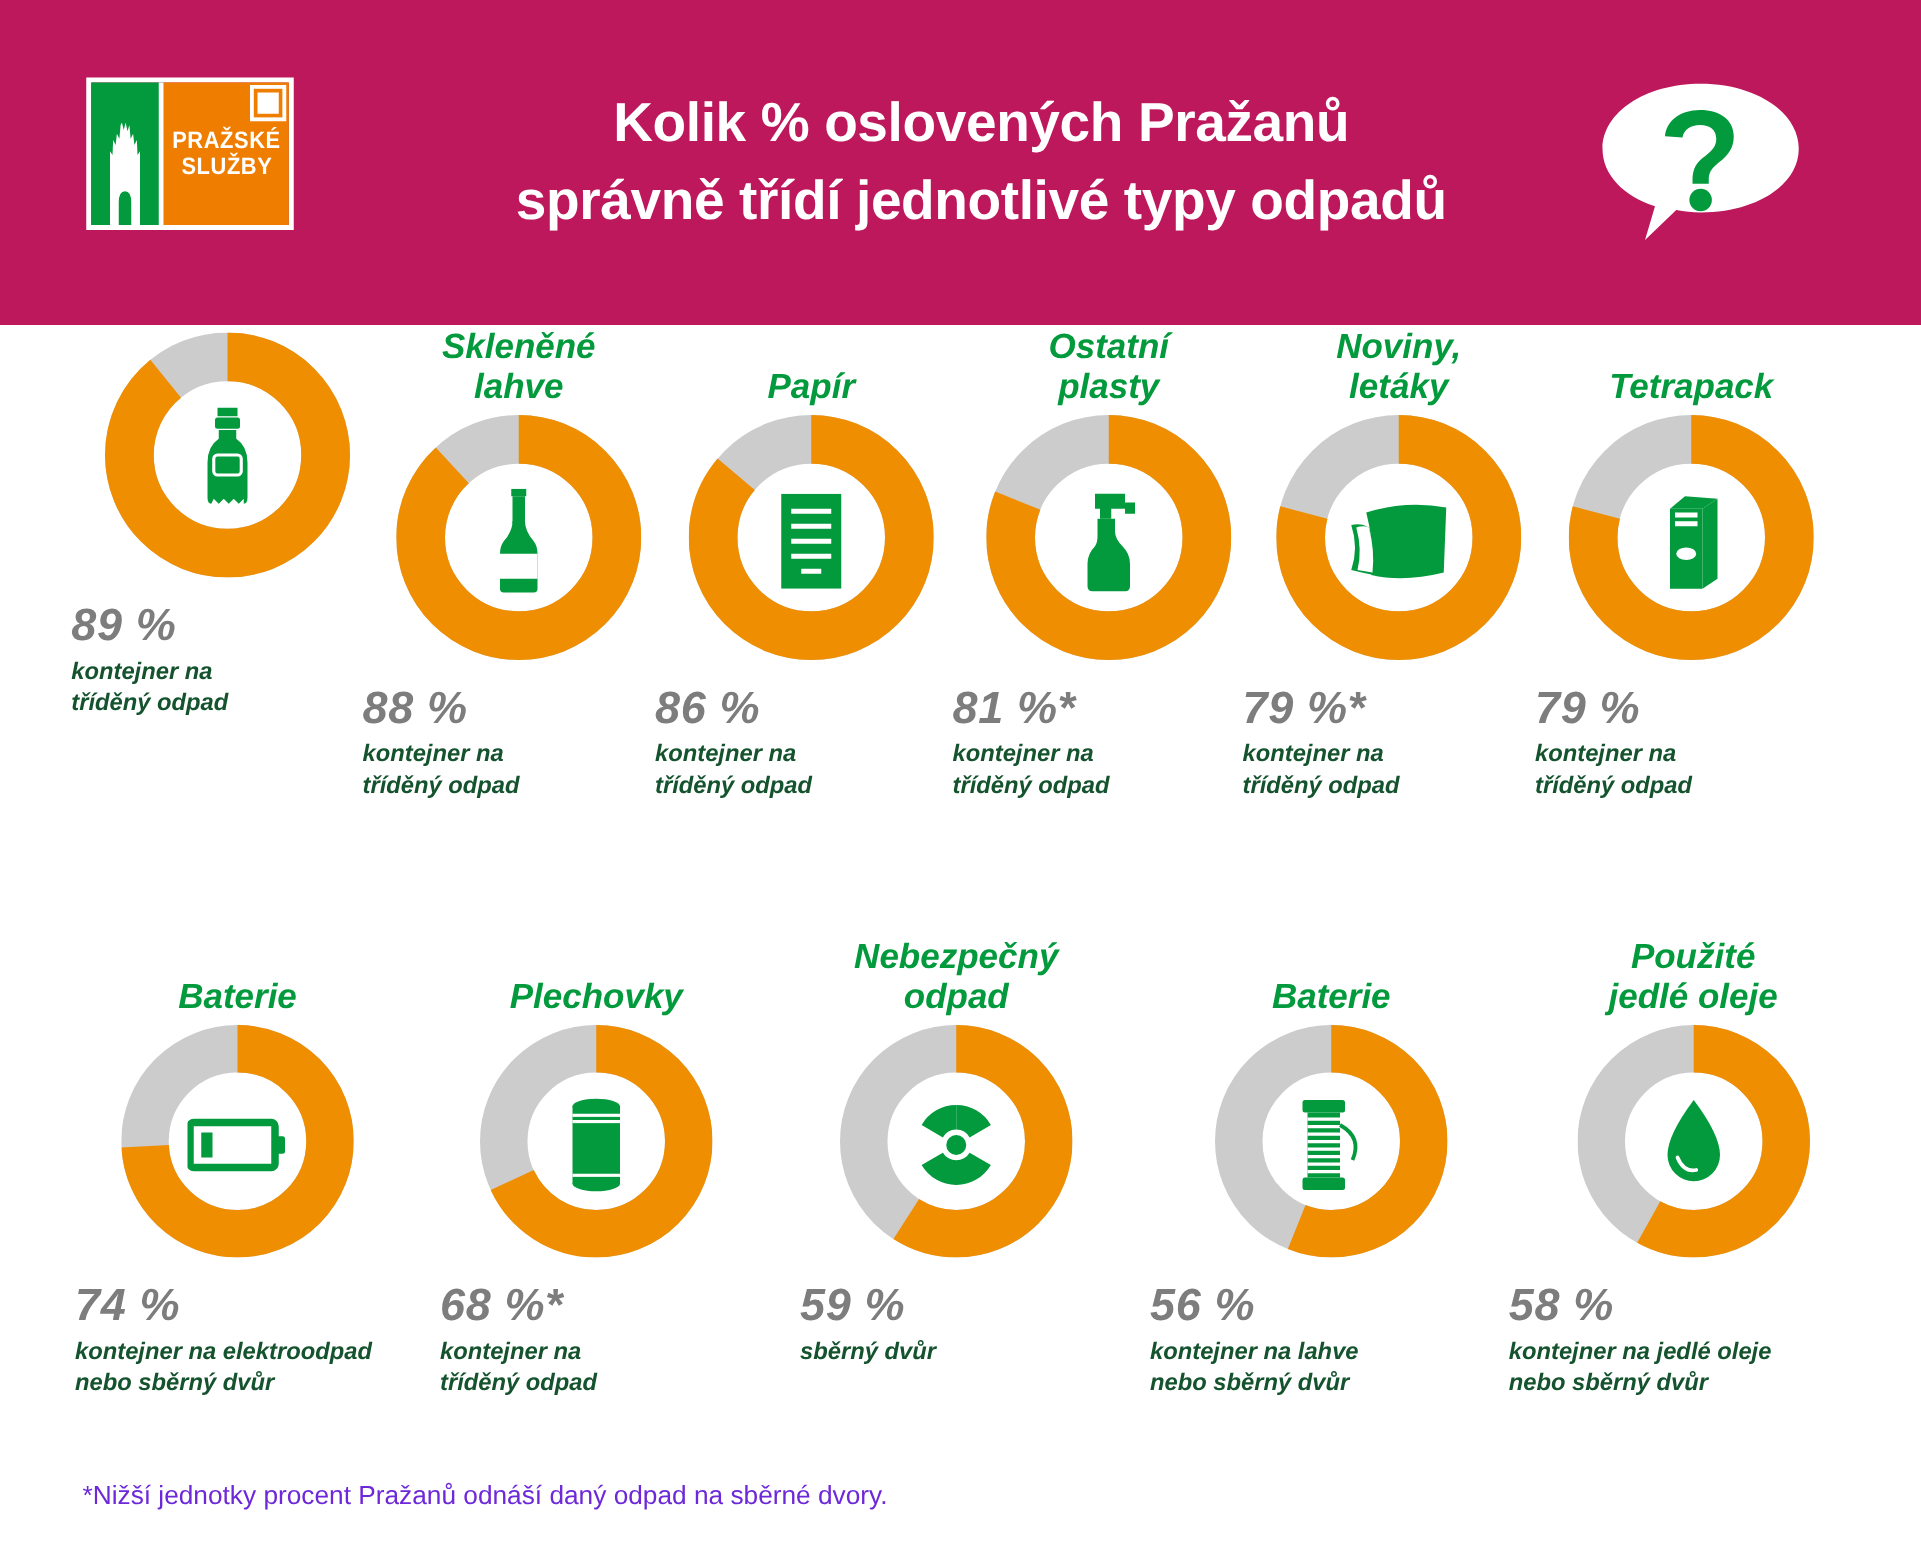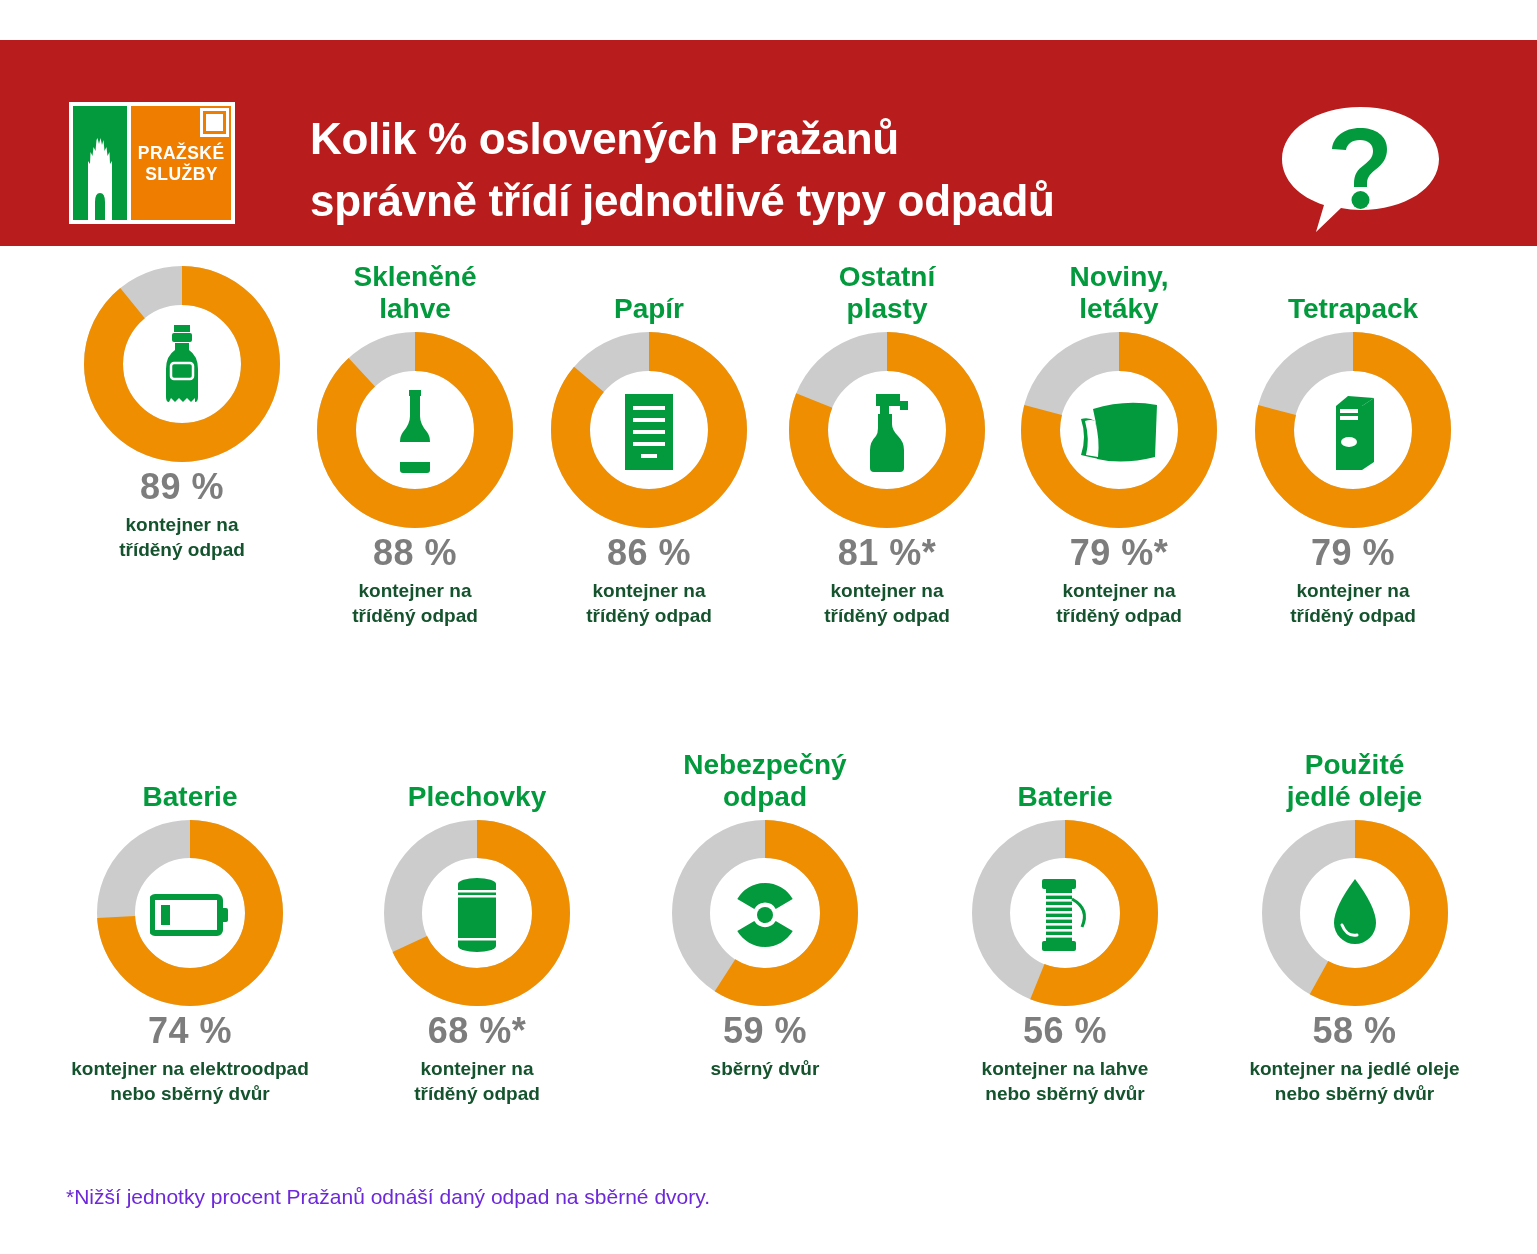--- a/index.html
+++ b/index.html
@@ -13,23 +13,22 @@
     font-family: "Liberation Sans", sans-serif;
     overflow: hidden;
     position: relative;
   }
 
   
   .header {
     position: absolute;
     left: 0; top: 0;
     width: 1537px;
-    height: 206px;
-    background: #b91c1c;
-    margin-top: 40px;
+    height: 260px;
+    background: #be185d;
   }
   .logo {
     position: absolute;
     left: 69px; top: 62px;
     width: 166px;
     height: 122px;
     border: 4px solid #ffffff;
     box-sizing: border-box;
     display: flex;
   }
@@ -80,20 +79,21 @@
   .header-title {
     position: absolute;
     left: 310px;
     top: 68px;
     width: 950px;
     color: #ffffff;
     font-weight: bold;
     font-size: 44px;
     line-height: 1.42;
     letter-spacing: -0.3px;
+    text-align: center;
   }
   .header-title .line { display: block; }
   .bubble {
     position: absolute;
     left: 1279px; top: 64px;
     width: 163px;
     height: 131px;
   }
 
   
@@ -102,22 +102,22 @@
   .row {
     position: relative;
     width: 1537px;
   }
   .row1 { height: 450px; }
   .row2 { height: 420px; }
 
   .cell {
     position: absolute;
     width: 250px;
-    text-align: center;
     top: 0;
+    font-style: italic;
   }
   .cell-title {
     color: #029A3C;
     font-weight: bold;
     font-size: 28px;
     line-height: 1.12;
     min-height: 66px;
     display: flex;
     flex-direction: column;
     justify-content: flex-end;
@@ -137,20 +137,21 @@
   .donut-icon {
     position: absolute;
     left: 50%; top: 50%;
     transform: translate(-50%, -50%);
   }
 
   .pct {
     color: #7D7D7D;
     font-weight: bold;
     font-size: 36px;
+    margin-top: 12px;
     letter-spacing: 0.5px;
   }
   .caption {
     color: #14532d;
     font-weight: bold;
     font-size: 19px;
     line-height: 1.32;
     margin-top: 4px;
   }
   .caption .cline { display: block; }

